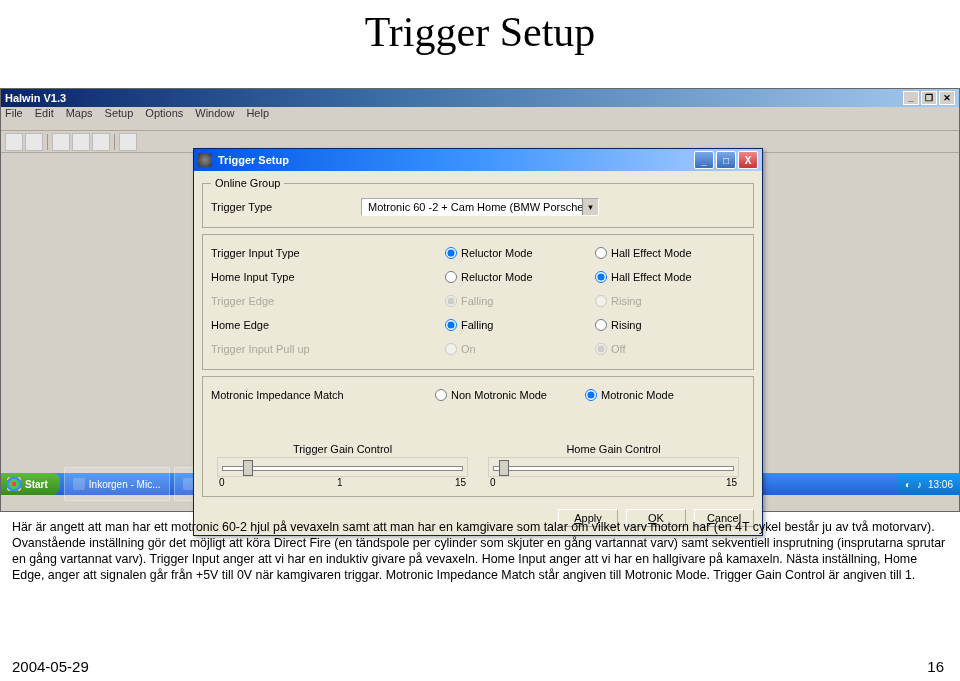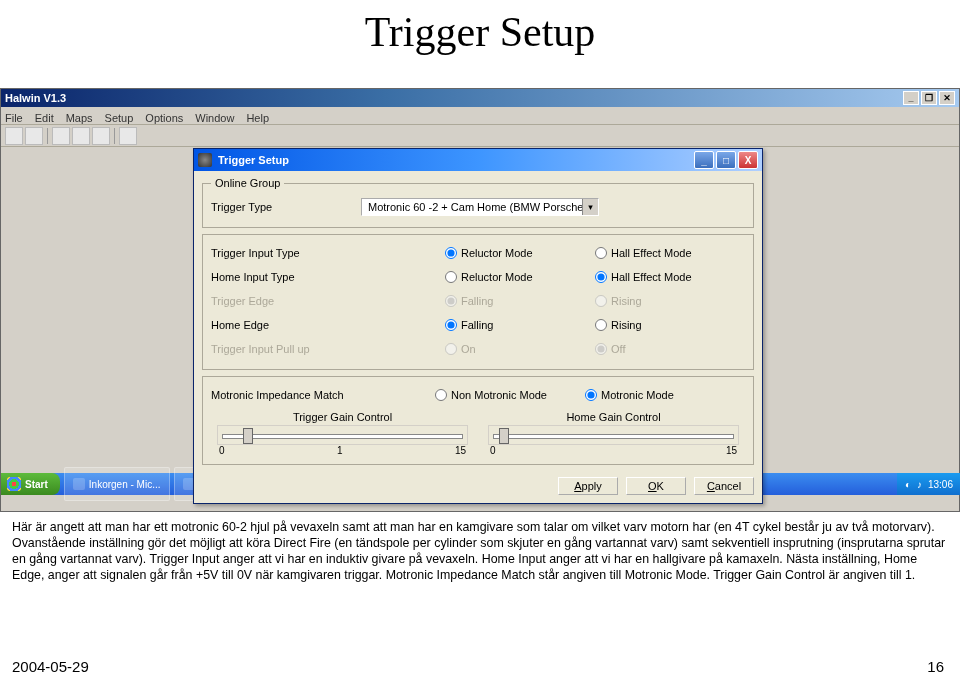--- a/index.html
+++ b/index.html
@@ -4,21 +4,21 @@
 <style>
   * { box-sizing: border-box; margin: 0; padding: 0; font-family: Arial, sans-serif; }
   body { width: 960px; height: 681px; background: #fff; position: relative; overflow: hidden; }
   
   .page-title { font-size: 42px; font-weight: normal; text-align: center; padding: 8px 0 4px; font-family: "Times New Roman", serif; }
   
   .app-window { position: absolute; top: 88px; left: 0; width: 960px; height: 424px; background: #d4d0c8; border: 1px solid #666; }
   .app-titlebar { height: 18px; background: linear-gradient(90deg,#0a246a,#3a6ea5 40%,#a6caf0); display: flex; align-items: center; padding: 0 4px; color: #fff; font-size: 11px; font-weight: bold; }
   .app-titlebar .spacer { flex: 1; }
   .app-titlebar .winbtn { width: 16px; height: 14px; background: #d4d0c8; border: 1px solid #fff; margin-left: 2px; display: flex; align-items: center; justify-content: center; font-size: 9px; color: #000; }
-  .app-menubar { height: 18px; display: flex; align-items: flex-end; padding: 0 4px; font-size: 11px; color: #333; gap: 12px; border-bottom: 1px solid #aca899; }
+  .app-menubar { height: 24px; display: flex; align-items: flex-start; padding: 0 4px; font-size: 11px; color: #333; gap: 12px; border-bottom: 1px solid #aca899; }
   .app-toolbar { height: 22px; display: flex; align-items: center; gap: 2px; padding: 0 4px; border-bottom: 1px solid #aca899; }
   .tbtn { width: 18px; height: 18px; background: #e8e8e8; border: 1px solid #bbb; }
   .tsep { width: 1px; height: 16px; background: #999; margin: 0 2px; }
   
   .dialog { position: absolute; top: 148px; left: 193px; width: 570px; background: #ece9d8; border: 1px solid #0a246a; box-shadow: 2px 2px 4px rgba(0,0,0,0.3); }
   .dlg-titlebar { height: 22px; background: linear-gradient(90deg,#0055e5,#3d95ff 50%,#b0d0ff); display: flex; align-items: center; padding: 0 4px; color: #fff; font-size: 11px; font-weight: bold; }
   .dlg-titlebar .ic { width: 14px; height: 14px; background: radial-gradient(circle,#888,#333); border-radius: 2px; margin-right: 6px; }
   .dlg-titlebar .spacer { flex: 1; }
   .dlg-titlebar .winbtn { width: 20px; height: 18px; margin-left: 2px; border: 1px solid #fff; border-radius: 2px; display: flex; align-items: center; justify-content: center; font-size: 10px; font-weight: bold; }
   .dlg-titlebar .winbtn.min, .dlg-titlebar .winbtn.max { background: linear-gradient(#7aa7e8,#3a6ebd); color: #fff; }
@@ -33,21 +33,21 @@
   .row .lbl { width: 150px; font-size: 11px; }
   .row .opt { display: flex; align-items: center; width: 150px; font-size: 11px; gap: 4px; }
   .row .opt input[type=radio] { width: 12px; height: 12px; }
   
   .combo { display: inline-flex; align-items: center; border: 1px inset #fff; background: #fff; height: 18px; font-size: 11px; }
   .combo span { padding: 0 6px; width: 220px; white-space: nowrap; }
   .combo .dd { width: 16px; height: 16px; background: #d4d0c8; border-left: 1px solid #888; display:flex; align-items:center; justify-content:center; }
   .combo .dd::after { content:"▾"; font-size: 9px; }
   
   .sliders { display: flex; gap: 20px; padding: 4px 6px 0; }
-  .slider-box { flex: 1; }
+  .slider-box { flex: 1; margin-top: 32px; }
   .slider-title { font-size: 11px; text-align: center; margin-bottom: 2px; }
   .slider-track { height: 20px; background: #ece9d8; border:1px solid #d4d0c8; position: relative; }
   .slider-track::before { content:""; position:absolute; top:8px; left:4px; right:4px; height:3px; background:#fff; border:1px solid #888; }
   .slider-thumb { position:absolute; top:2px; width:10px; height:16px; background:#d4d0c8; border:1px solid #666; }
   .slider-ticks { display:flex; justify-content:space-between; font-size:10px; padding:0 2px; }
   
   .dlg-buttons { display:flex; justify-content:flex-end; gap:8px; padding-top:6px; }
   .dlg-buttons button { font-size:11px; padding:2px 10px; background:#ece9d8; border:1px outset #fff; min-width:60px; }
   
   .haltech-bar { position:absolute; left:6px; bottom:24px; background:#000; color:#6f6; font-size:10px; padding:1px 4px; }

